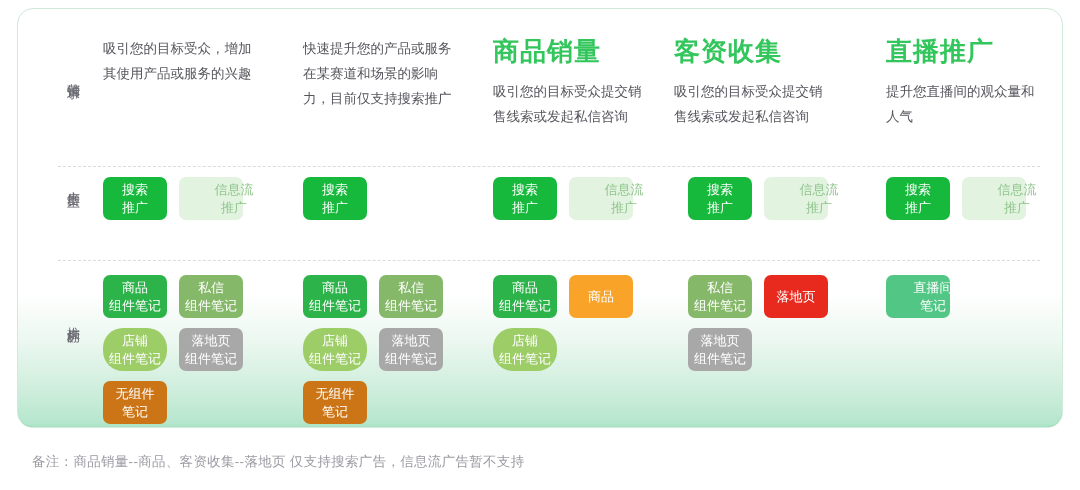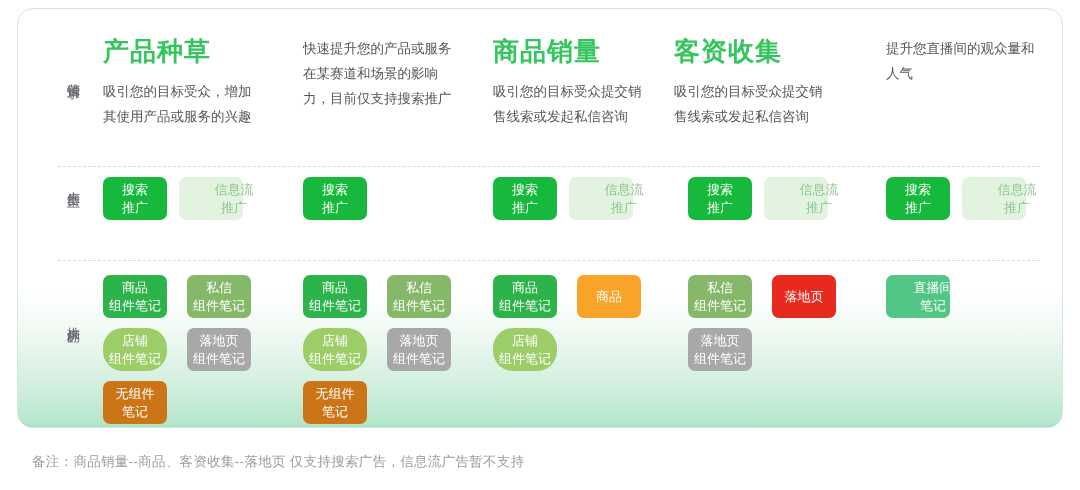--- a/index.html
+++ b/index.html
@@ -137,21 +137,21 @@
 
   
   .target-col {
     position: absolute;
     top: 0;
     width: 190px;
   }
   .target-grid {
     display: flex;
     flex-wrap: wrap;
-    gap: 10px 20px;
+    gap: 10px 12px;
     width: 170px;
   }
   .target-grid .badge { width: 64px; min-height: 40px; }
 
   
   #footer-note {
     position: absolute;
     left: 32px;
     top: 453px;
     font-size: 13.5px;
@@ -162,35 +162,35 @@
 </style>
 </head>
 <body>
 
 <div id="matrix-card">
 
   <div class="row" id="row-objective" style="top:28px;height:118px;">
     <div class="row-label" style="top:36px;">营销诉求</div>
     <div id="obj-cols">
         <div class="col" style="left: 85px;">
-          <div class="obj-title">产品种草</div>
           <div class="obj-desc">吸引您的目标受众，增加其使用产品或服务的兴趣</div>
         </div>
         <div class="col" style="left: 285px;">
           <div class="obj-desc">快速提升您的产品或服务在某赛道和场景的影响力，目前仅支持搜索推广</div>
         </div>
         <div class="col" style="left: 475px;">
           <div class="obj-title">商品销量</div>
           <div class="obj-desc">吸引您的目标受众提交销售线索或发起私信咨询</div>
         </div>
         <div class="col" style="left: 656px;">
           <div class="obj-title">客资收集</div>
           <div class="obj-desc">吸引您的目标受众提交销售线索或发起私信咨询</div>
         </div>
         <div class="col" style="left: 868px;">
+          <div class="obj-title">直播推广</div>
           <div class="obj-desc">提升您直播间的观众量和人气</div>
         </div>
       </div>
   </div>
   <div class="row-divider" style="top:157px;"></div>
 
   <div class="row" id="row-adtype" style="top:168px;height:80px;">
     <div class="row-label" style="top:4px;">广告类型</div>
     <div id="adtype-cols">
         <div class="badge-strip" style="left: 85px; top: 0px;">

